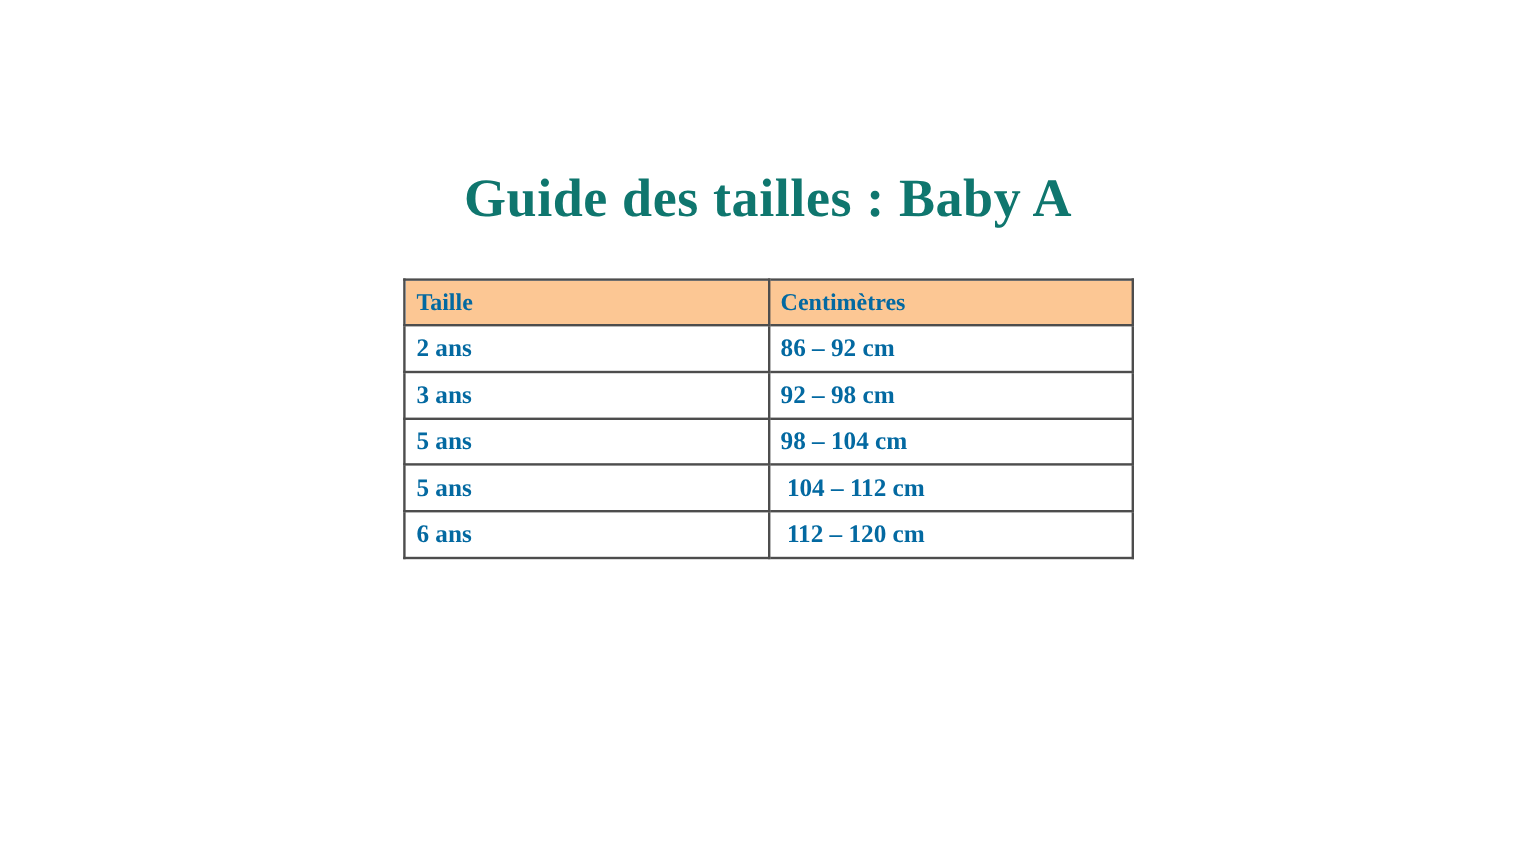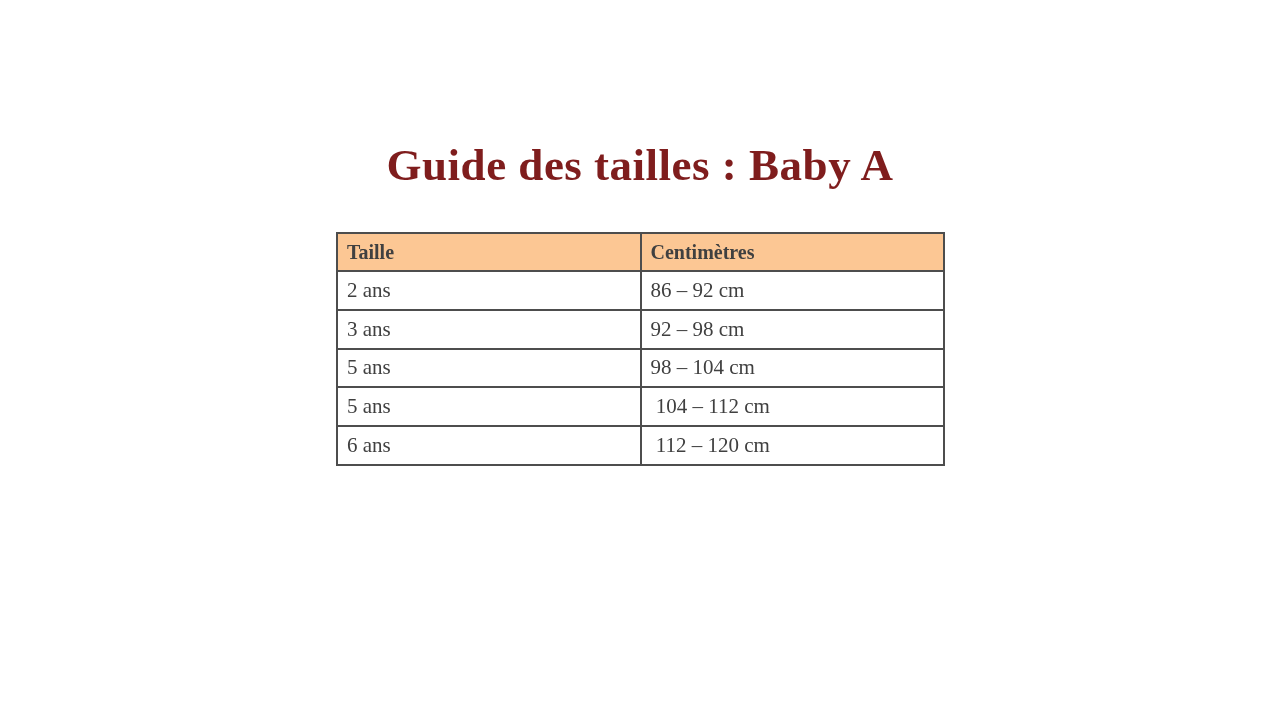--- a/index.html
+++ b/index.html
@@ -20,21 +20,21 @@
   }
 
   .page-title {
     position: absolute;
     top: 138px;
     left: 0;
     width: 1280px;
     text-align: center;
     font-size: 45px;
     font-weight: bold;
-    color: #7f1d1d;
+    color: #0f766e;
     letter-spacing: 0.5px;
     line-height: 1.2;
   }
 
   .size-table {
     position: absolute;
     left: 336px;
     top: 232px;
     width: 609px;
     border-collapse: collapse;
@@ -42,36 +42,36 @@
   }
 
   .size-table th,
   .size-table td {
     border: 2px solid #4d4d4d;
     width: 50%;
     height: 38.8px;
     vertical-align: middle;
     padding: 2px 4px 2px 9px;
     font-size: 21px;
-    color: #404040;
+    color: #0369a1;
     text-align: left;
     white-space: pre;
     overflow: hidden;
   }
 
   .size-table th {
     background: #fcc794;
     font-weight: bold;
     font-size: 20px;
     height: 38px;
   }
 
   .size-table td {
     background: #ffffff;
-    font-weight: normal;
+    font-weight: bold;
   }
 </style>
 </head>
 <body>
 
 <div class="slide">
 
   <div class="page-title">Guide des tailles : Baby A</div>
 
   <table class="size-table">

